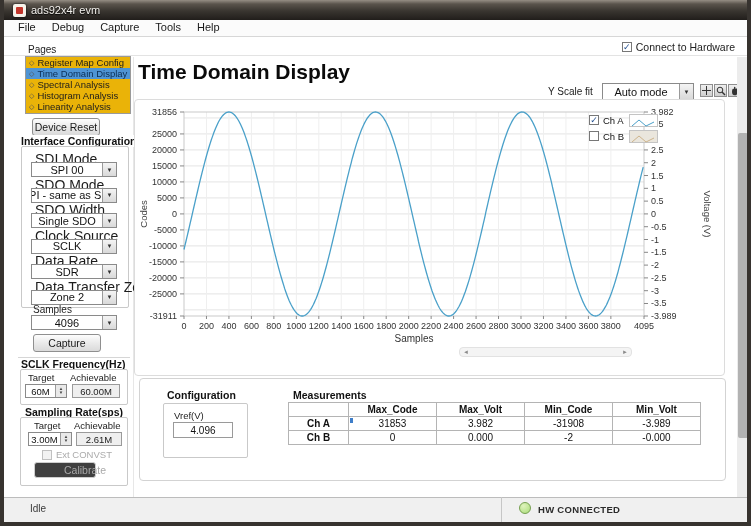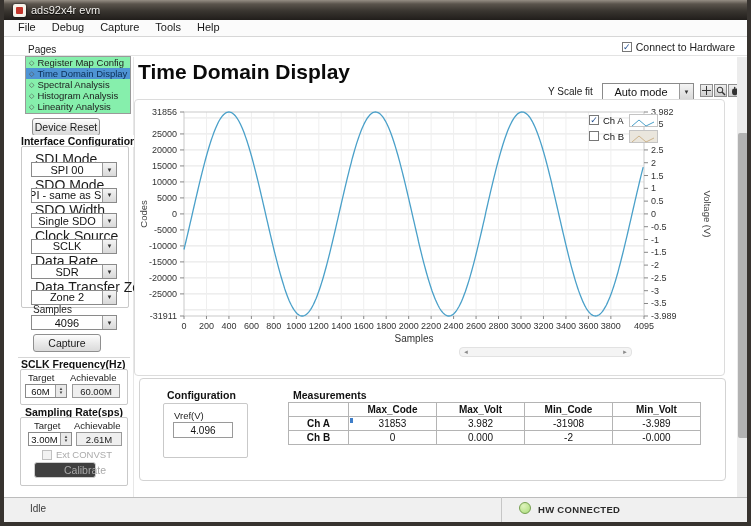--- a/index.html
+++ b/index.html
@@ -28,21 +28,21 @@
       text-align:center;color:#24508f;box-sizing:border-box;}
   .cb.off{color:transparent;}
   .cb.dis{border-color:#c0c0c0;background:#f2f2f2;}
   .cblabel{font-size:10.5px;color:#222;}
   
   #sidebar-divider{left:129px;top:57px;width:1px;height:440px;background:#e7e7e7;}
   .sec-label{font-size:10px;color:#222;}
   .sec-title{font-size:10.5px;font-weight:bold;color:#111;background:#fff;padding:0 2px;}
   .frame{border:1px solid #c9c9c9;border-radius:2px;background:#fff;}
   #pages-label{left:24px;top:44px;}
-  #pages-box{left:21px;top:56px;width:104px;height:56px;border:1px solid #9a9a9a;background:#86efac;overflow:hidden;}
+  #pages-box{left:21px;top:56px;width:104px;height:56px;border:1px solid #9a9a9a;background:#eab308;overflow:hidden;}
   .page-item{display:flex;align-items:center;height:11px;font-size:9.5px;color:#1c1c1c;padding-left:3px;gap:3px;white-space:nowrap;}
   .page-item .blt{font-size:7px;color:#555;line-height:10px;}
   .page-item.sel{background:#4f94d4;color:#0b2e55;}
   .btn{border:1px solid #8f8f8f;border-radius:3px;color:#1a1a1a;font-size:10.5px;
        background:linear-gradient(180deg,#fdfdfd,#ececec 45%,#dadada);
        display:flex;align-items:center;justify-content:center;box-sizing:border-box;}
   .btn.dis{color:#a9a9a9;border-color:#cfcfcf;background:#404040;padding-left:40px;}
   #device-reset{left:28px;top:118px;width:68px;height:18px;}
   #ic-title{left:15px;top:135px;}
   #ic-frame{left:17px;top:146px;width:106px;height:160px;}

